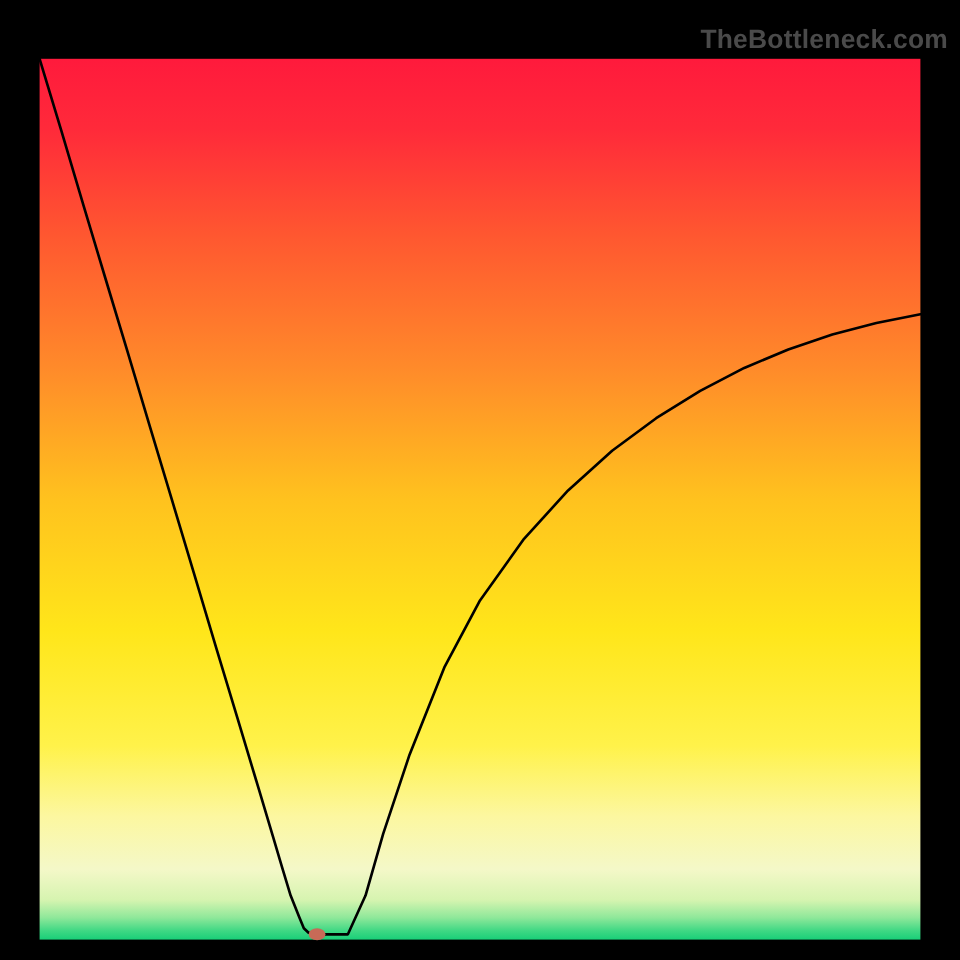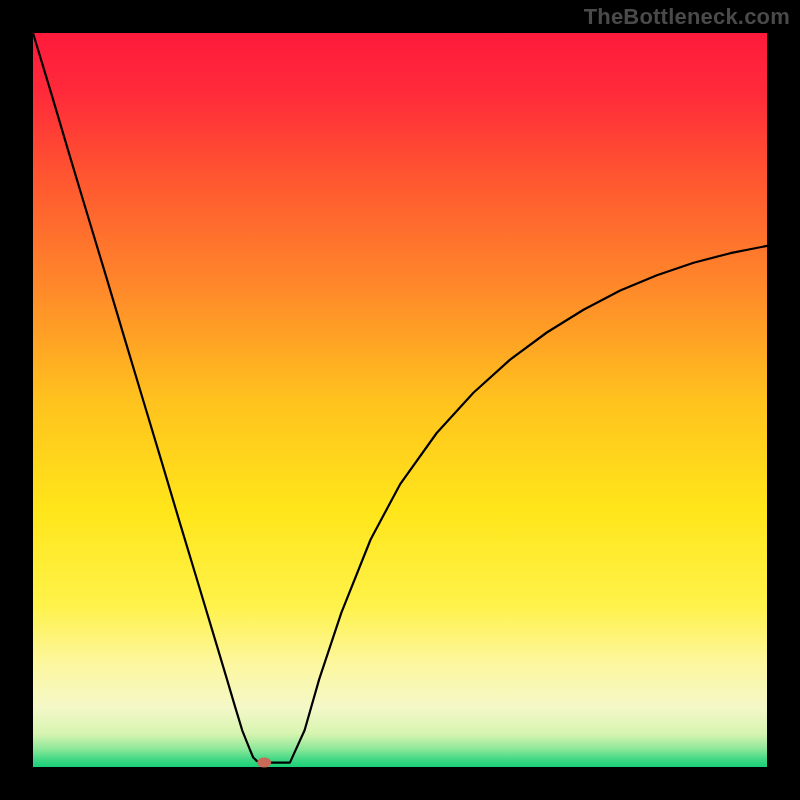--- a/index.html
+++ b/index.html
@@ -9,20 +9,21 @@
     height: 800px;
     background: #000;
     font-family: Arial, Helvetica, sans-serif;
     overflow: hidden;
   }
   .frame {
     position: relative;
     width: 800px;
     height: 568px;
     background: #000;
+    margin-top: 16px;
   }
   .watermark {
     position: absolute;
     top: 4px;
     right: 10px;
     color: #4a4a4a;
     font-size: 22px;
     font-weight: 600;
     letter-spacing: 0.2px;
     user-select: none;

